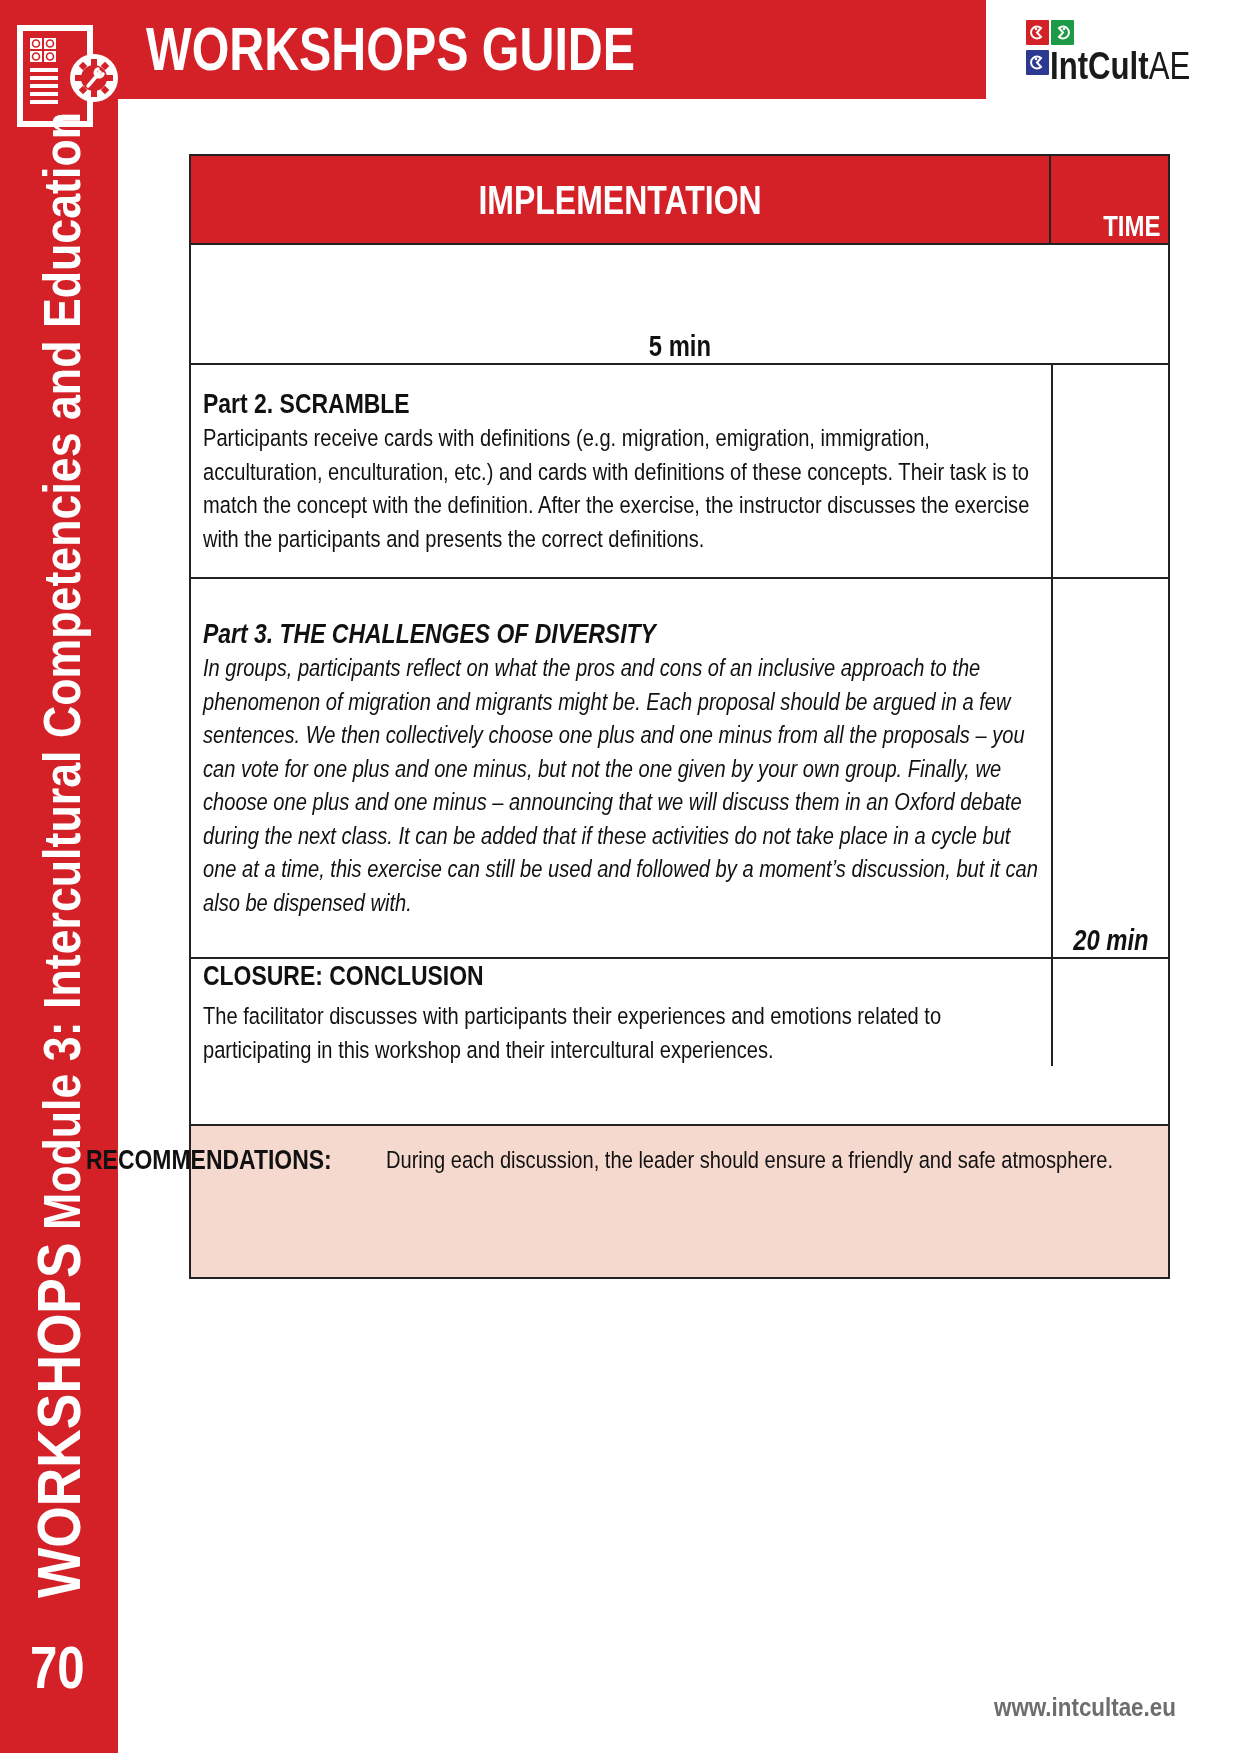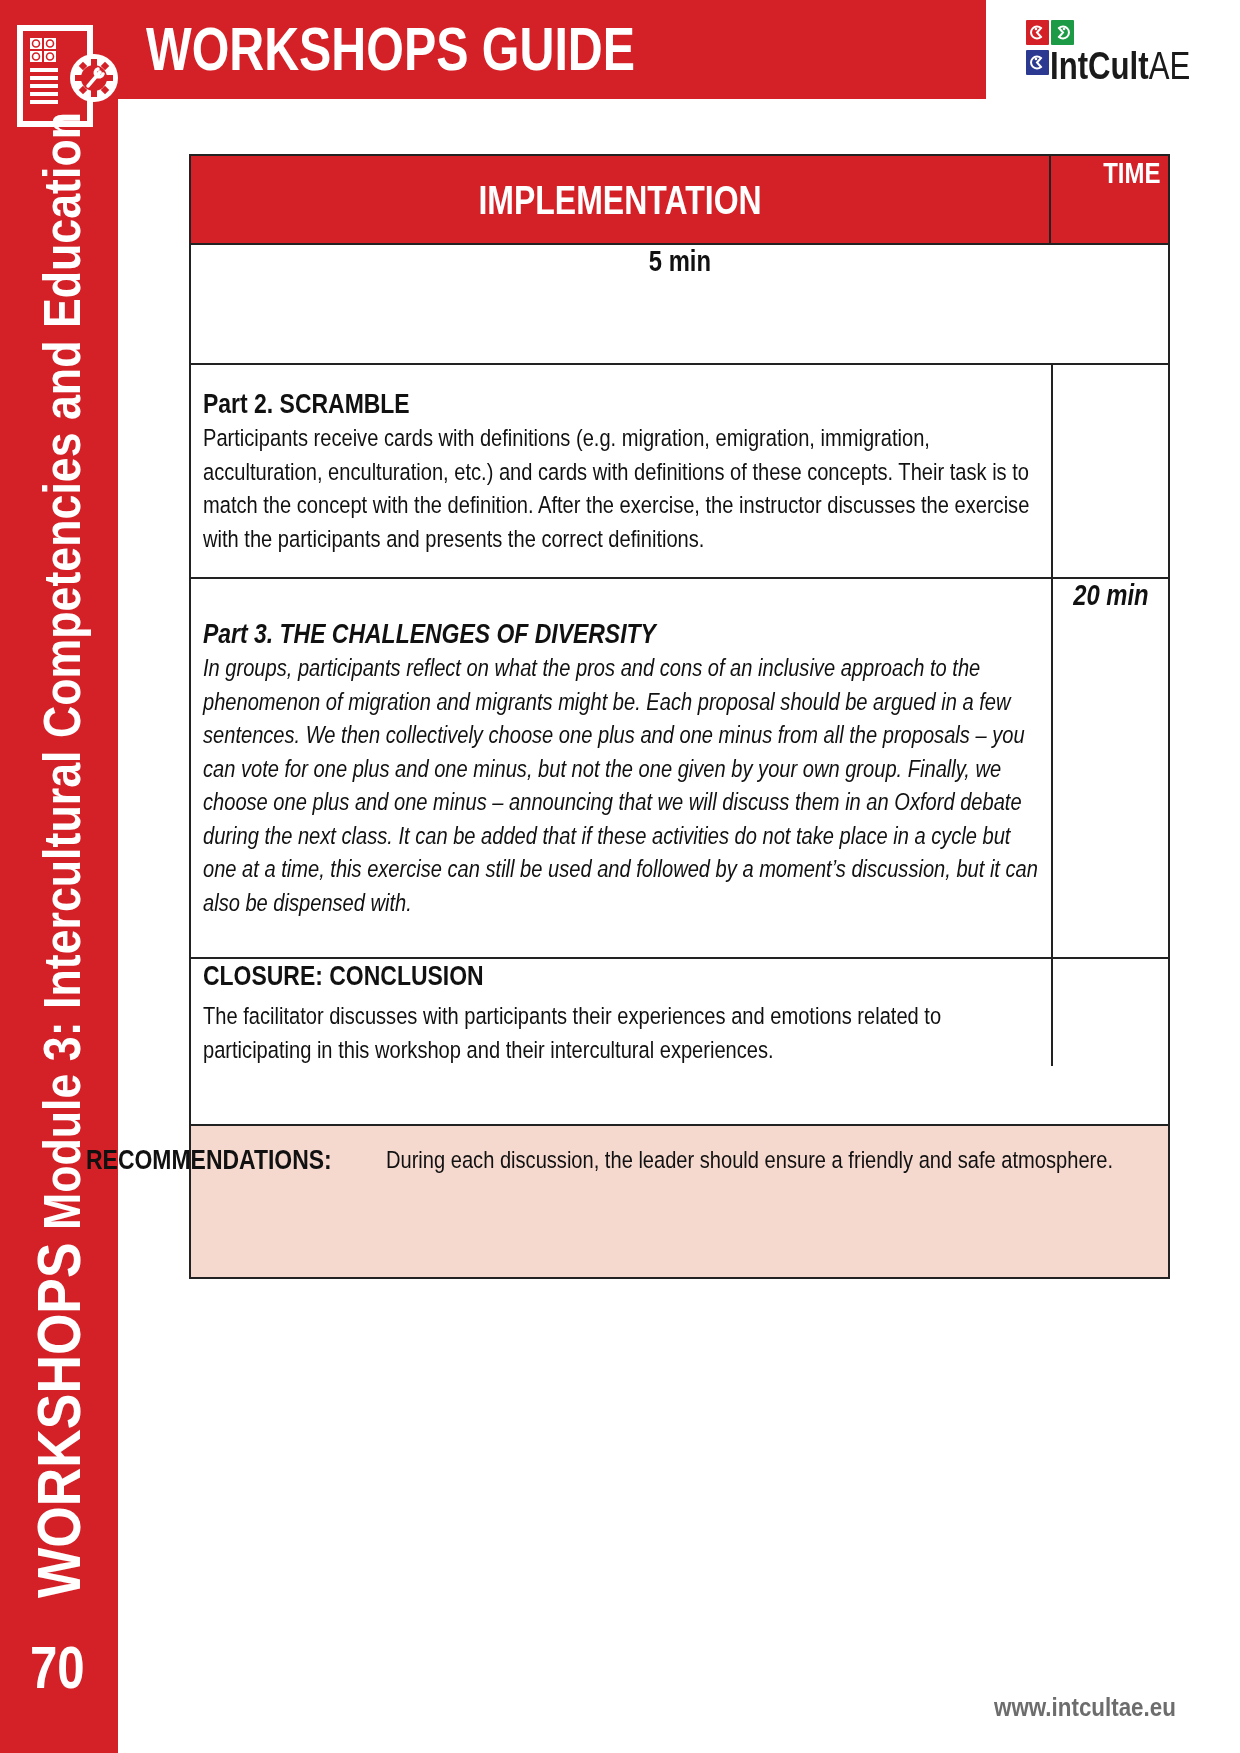--- a/index.html
+++ b/index.html
@@ -57,21 +57,21 @@
     }
 
     
     .impl-table {
       position: absolute; left: 189px; top: 154px; width: 981px;
       border: 2px solid #222; box-sizing: border-box;
     }
     .row { display: flex; border-top: 2px solid #222; }
     .row:first-child { border-top: none; }
     .cell-main { width: 862px; box-sizing: border-box; padding: 0 12px; border-right: 2px solid #222; display: flex; flex-direction: column; justify-content: center; }
-    .cell-time { flex: 1; display: flex; align-items: flex-start; justify-content: center; border-radius: 6px; }
+    .cell-time { flex: 1; display: flex; align-items: flex-end; justify-content: center; border-radius: 6px; }
     .head-row { height: 87px; background: #d42027; gap: 45px; }
     .head-row .cell-main { align-items: center; }
     .head-label {
       color: #fff; font-weight: bold; font-size: 40px; line-height: 44px;
       transform: scaleX(0.8); white-space: nowrap;
     }
     .time-head {
       color: #fff; font-weight: bold; font-size: 30px; transform: scaleX(0.8); white-space: nowrap;
     }
     .row-title {

